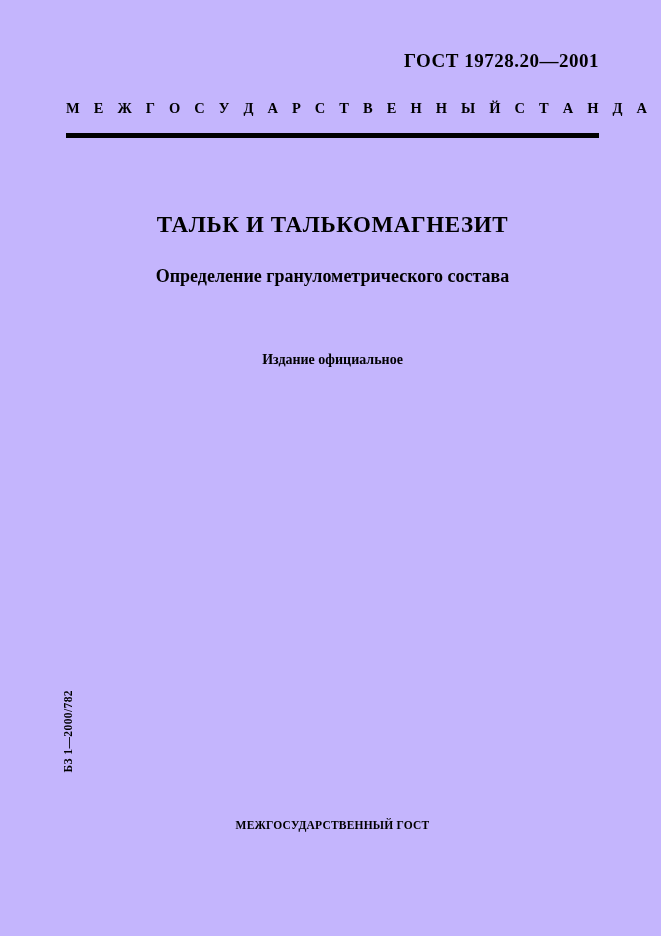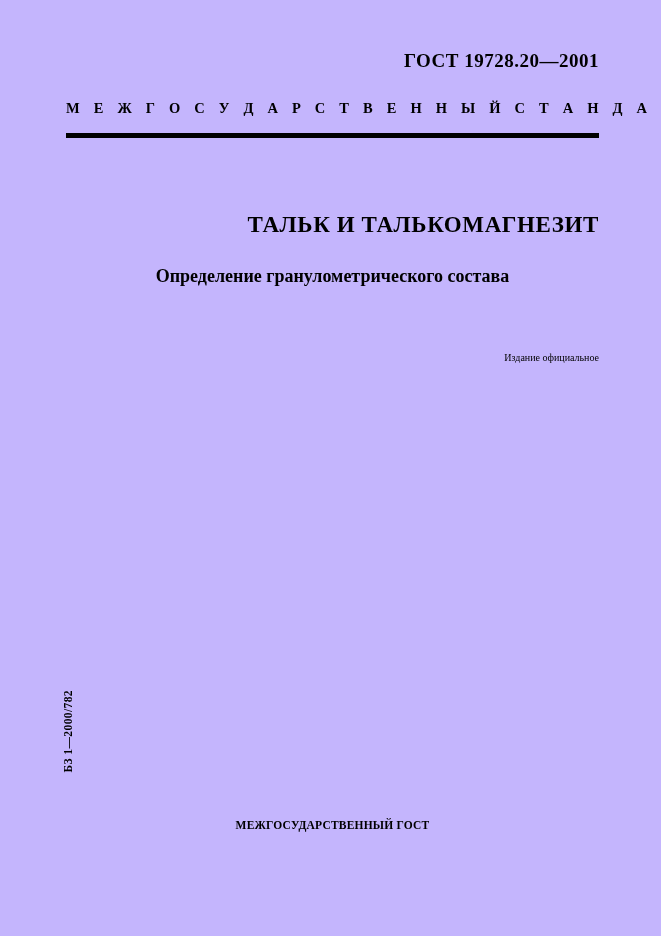--- a/index.html
+++ b/index.html
@@ -58,44 +58,44 @@
     height: 5px;
     background: #000000;
   }
 
   
   .doc-title {
     position: absolute;
     left: 66px;
     right: 62px;
     top: 212px;
-    text-align: right;
+    text-align: center;
     font-size: 23px;
     font-weight: bold;
     letter-spacing: 0.6px;
   }
 
   .doc-subtitle {
     position: absolute;
     left: 66px;
     right: 62px;
     top: 266px;
     text-align: center;
     font-size: 18px;
     font-weight: bold;
   }
 
   .official-edition {
     position: absolute;
     left: 66px;
     right: 62px;
     top: 352px;
-    text-align: right;
-    font-size: 10px;
-    font-weight: normal;
+    text-align: center;
+    font-size: 14px;
+    font-weight: bold;
   }
 
   
   .side-code {
     position: absolute;
     left: 62px;
     top: 690px;
     font-size: 11.5px;
     font-weight: bold;
     writing-mode: vertical-rl;

